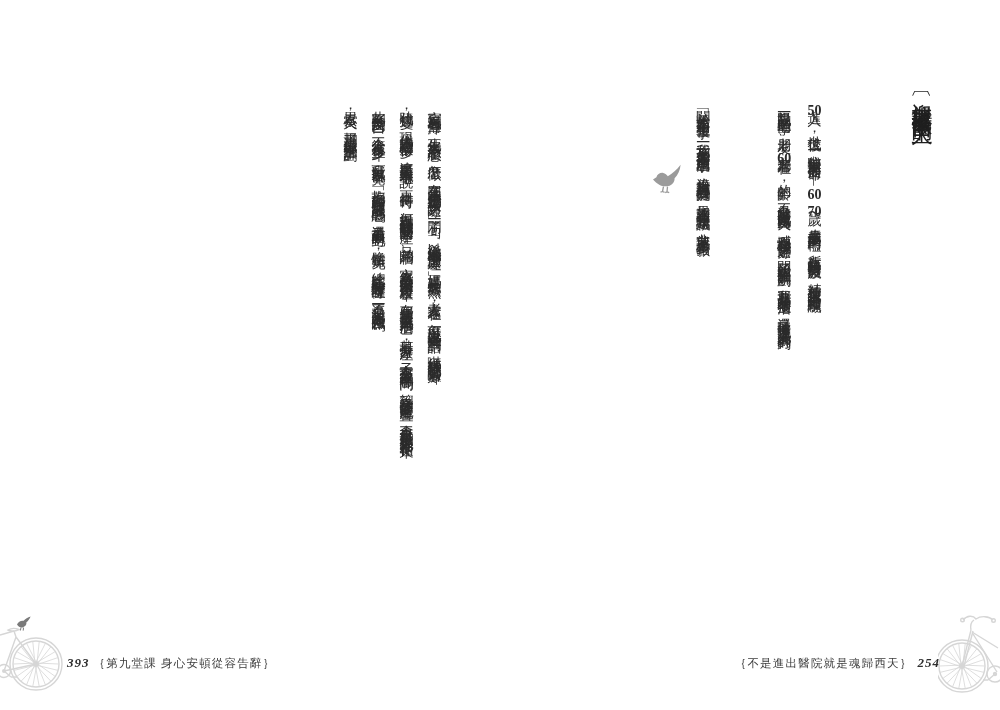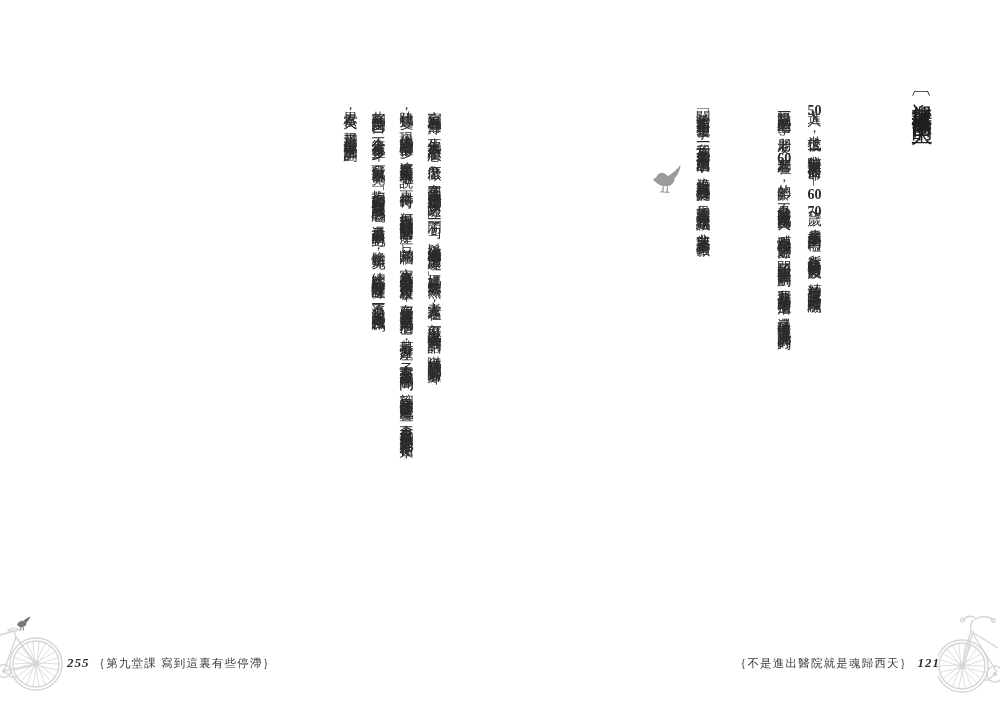--- a/index.html
+++ b/index.html
@@ -75,21 +75,21 @@
       <p>親眼見到一些老同學、老朋友、老鄰居在<span class="tcy">60<span class="plus">+</span></span>的年齡，不是進出醫院就是魂歸西天。感慨和自我警惕之餘，開始了銀髮生涯的規劃。我要有品質的老後生活？還是隨波逐流進入下流老人的行列？</p>
       <p class="after-break">關於「生前事」和「生後事」，我逐一列下個人需要注意的事項，這份規劃純屬自我提醒，如果讀者願意給我建議，非常感恩請多指教！</p>
     </div>
 
     <svg class="bird-mid" viewBox="0 0 38 38">
       <path fill="#9b9b9b" d="M5 21.5 L8.4 19.2 C9.2 16.2 12.2 14.4 15.2 14.9 C17.2 15.2 18.9 16.5 19.8 18.3 C24.4 15.6 29 11.6 32.6 6.8 C32.1 12.3 30 17 26.6 20.2 C26.7 24 24.1 27.2 20.3 28.1 C17.5 28.7 14.3 28.3 11.7 26.9 C9 25.5 6.8 23.7 5 21.5 Z"></path>
       <path stroke="#9b9b9b" stroke-width="1.3" fill="none" d="M15.5 28.5 L14.5 33.5 M14.5 33.5 L12.5 34.2 M14.5 33.5 L16.6 34.4 M19.5 28.6 L19 33.8 M19 33.8 L17.2 34.6 M19 33.8 L21.2 34.6"></path>
     </svg>
 
     <div class="footer footer-right">
-      <span class="label">｛不是進出醫院就是魂歸西天｝</span><span class="pagenum">121</span>
+      <span class="label">｛不是進出醫院就是魂歸西天｝</span><span class="pagenum">254</span>
     </div>
 
     <svg class="bike bike-right" viewBox="0 0 62 88" stroke="#d6d6d6" fill="none" stroke-width="1.4">
       <circle cx="24" cy="56" r="26"></circle>
       <circle cx="24" cy="56" r="23"></circle>
       <circle cx="24" cy="56" r="3" fill="#d6d6d6" stroke="none"></circle>
       <g class="spokes" stroke-width="0.8">
           <line x1="26.3" y1="55.1" x2="46.5" y2="56.0"></line>
           <line x1="26.0" y1="57.5" x2="45.6" y2="62.3"></line>
           <line x1="26.4" y1="56.5" x2="42.9" y2="68.2"></line>
@@ -127,21 +127,21 @@
 
   <div>
     <div class="vtext page-text left-body">
       <p>寫到這裏有些停滯，生死大事該怎麼想？怎麼做？在美國的小弟曾趁媽媽去探訪之際，問了一句：「以後您的錢準備怎麼處理？」媽媽反應非常激烈：老人家還在，怎麼可以說這些不吉利的話？嚇得姊妹們也都噤若寒蟬。</p>
       <p>時代遽變，現代人的思維開放得多，這麼重要的事現在不說，更待何時？何況看到媒體報導關於豪門爭產、兄弟鬩牆、家人為錢反目的事例多得不勝枚舉，有些周邊的長輩也為此矛盾不已，若提早分家產，子女會不會從此不再聞問？等到身後才公開遺產配置，會不會手足翻臉子孫老死不相往來？</p>
       <p>此刻不禁反問自己：不管往後有多少年，我可以視而不見，抱著「船到橋頭自然直」的心態嗎？還是勇敢面對吧！膽怯難免，總比鴕鳥心態有建設性呀！這不是我一向的為人作風嗎？</p>
       <p>思索良久，規劃了這個「銀髮生活計劃」：</p>
     </div>
 
     <div class="footer footer-left">
-      <span class="pagenum">255</span><span class="label">｛第九堂課 寫到這裏有些停滯｝</span>
+      <span class="pagenum">393</span><span class="label">｛第九堂課 身心安頓從容告辭｝</span>
     </div>
 
     <svg class="bike bike-left" viewBox="0 0 64 82" stroke="#d6d6d6" fill="none" stroke-width="1.4">
       <circle cx="36" cy="51" r="26"></circle>
       <circle cx="36" cy="51" r="23"></circle>
       <circle cx="36" cy="51" r="3" fill="#d6d6d6" stroke="none"></circle>
       <g class="spokes" stroke-width="0.8">
           <line x1="38.3" y1="50.1" x2="58.5" y2="51.0"></line>
           <line x1="38.0" y1="52.5" x2="57.6" y2="57.3"></line>
           <line x1="38.4" y1="51.5" x2="54.9" y2="63.2"></line>

